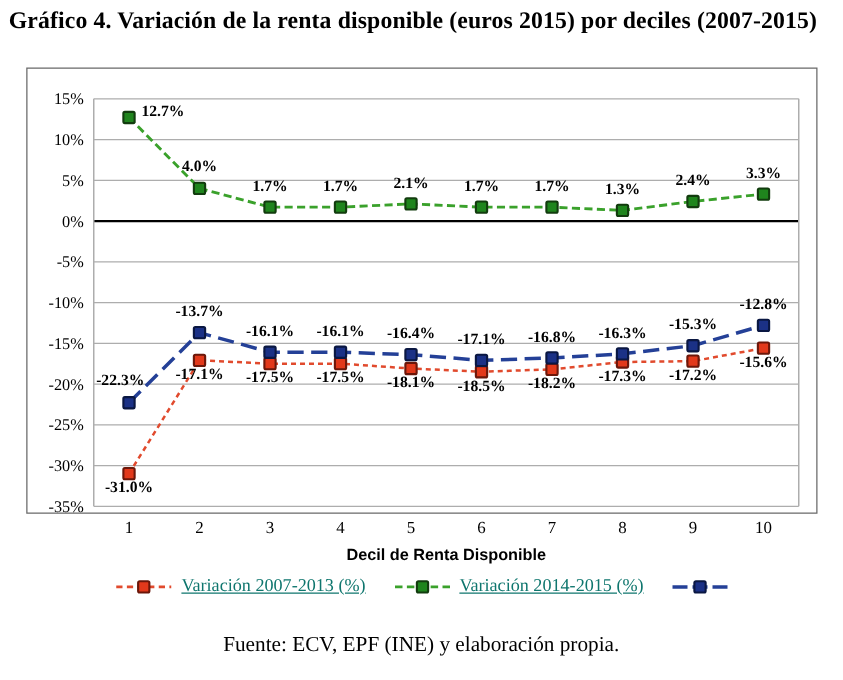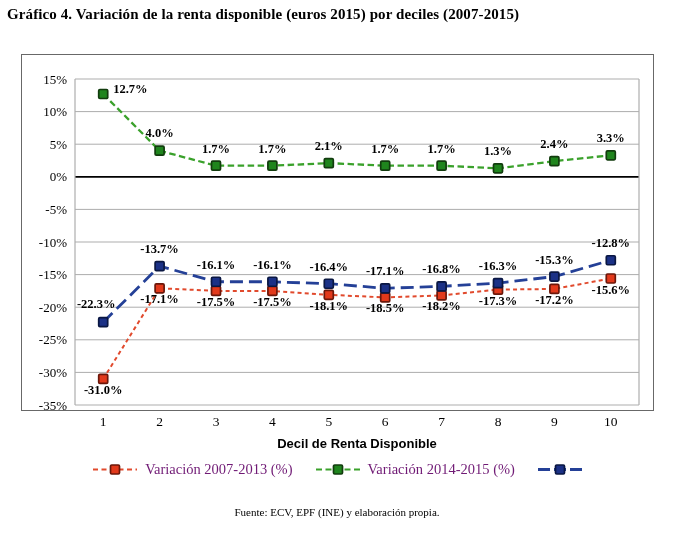--- a/index.html
+++ b/index.html
@@ -10,21 +10,21 @@
     background: #fff;
     font-family: "Liberation Serif", serif;
     overflow: hidden;
   }
   #title {
     position: absolute;
     left: 7px;
     top: 6px;
     width: 662px;
     font-weight: bold;
-    font-size: 15px;
+    font-size: 19px;
     color: #000;
     letter-spacing: 0.1px;
   }
   #chart-box {
     position: absolute;
     left: 21px;
     top: 54px;
     width: 633px;
     height: 357px;
     border: 1.5px solid #686868;
@@ -32,31 +32,32 @@
     box-sizing: border-box;
   }
   #chart-svg { display: block; }
   #legend {
     display: flex;
     justify-content: center;
     align-items: center;
     gap: 22px;
     margin-top: 8px;
     font-size: 14.5px;
-    color: #701a75;
+    color: #0f766e;
+    text-decoration: underline;
   }
   .legend-item { display: flex; align-items: center; gap: 7px; }
   .legend-sample { display: block; }
   #footer {
     position: absolute;
     left: 0;
     top: 506px;
     width: 674px;
     text-align: center;
-    font-size: 11px;
+    font-size: 17px;
     color: #000;
   }
 </style>
 </head>
 <body>
 
 <div id="page">
   <div id="title">Gráfico 4. Variación de la renta disponible (euros 2015) por deciles (2007-2015)</div>
 
   <div id="chart-box">

